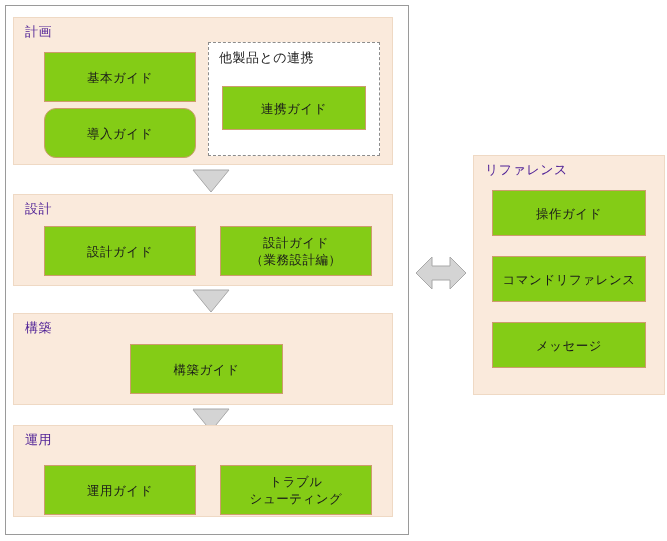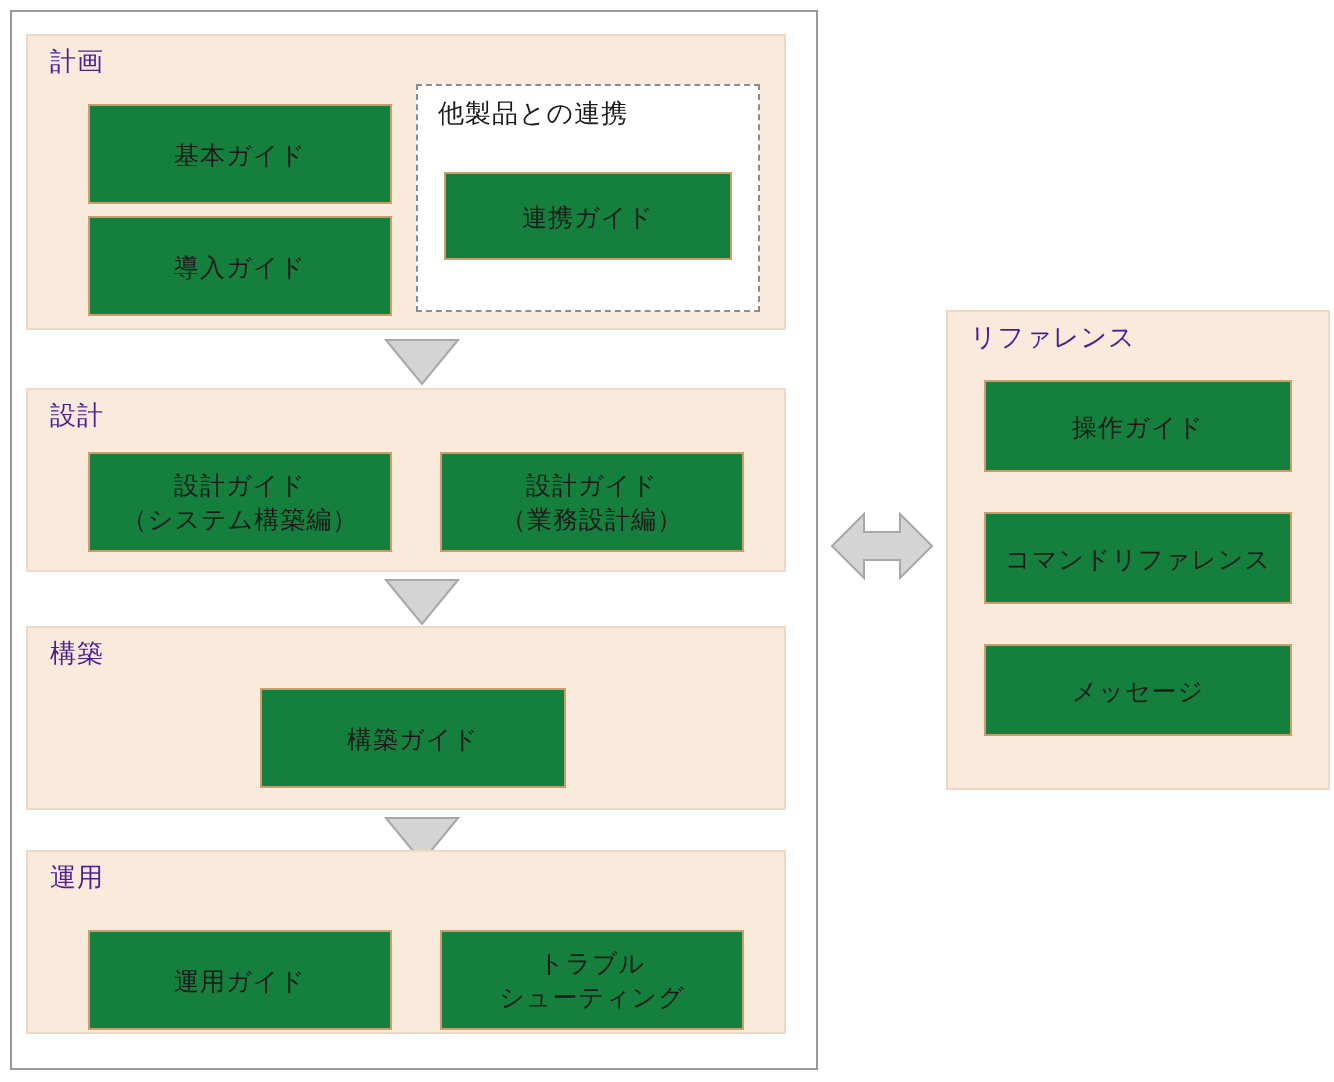--- a/index.html
+++ b/index.html
@@ -24,21 +24,21 @@
   }
   .panel-title{
     position:absolute;left:11px;top:6px;
     font-size:13px;line-height:16px;letter-spacing:.5px;
     color:#4c1d95;white-space:nowrap;
   }
 
   
   .doc{
     position:absolute;box-sizing:border-box;
-    background:#15803d;border:1px solid #CD9C6D;
+    background:#84cc16;border:1px solid #CD9C6D;
     display:flex;align-items:center;justify-content:center;
     text-align:center;font-size:12.5px;line-height:17px;
     letter-spacing:.5px;color:#1a1a1a;
   }
   .doc span{display:block;}
 
   
   .subgroup{
     position:absolute;box-sizing:border-box;
     background:#ffffff;border:1px dashed #8c8c8c;
@@ -61,21 +61,21 @@
   <div class="outer-frame"></div>
 
   <div class="panel" style="left:13px;top:17px;width:380px;height:148px;">
     <div class="panel-title">計画</div>
   </div>
 
   <div class="doc" style="left:44px;top:52px;width:152px;height:50px;">
     <span>基本ガイド</span>
   </div>
 
-  <div class="doc" style="left:44px;top:108px;width:152px;height:50px;">
+  <div class="doc" style="left:44px;top:108px;width:152px;height:50px;border-radius:12px;">
     <span>導入ガイド</span>
   </div>
 
   <div class="subgroup" style="left:208px;top:42px;width:172px;height:114px;">
     <div class="subgroup-title">他製品との連携</div>
   </div>
 
   <div class="doc" style="left:222px;top:86px;width:144px;height:44px;">
     <span>連携ガイド</span>
   </div>
@@ -84,21 +84,20 @@
     <polygon points="1,1 37,1 19,23" fill="#D4D4D4" stroke="#A8A8A8" stroke-width="1"></polygon>
   </svg>
 
   <div class="panel" style="left:13px;top:194px;width:380px;height:92px;">
     <div class="panel-title">設計</div>
   </div>
 
   <div class="doc" style="left:44px;top:226px;width:152px;height:50px;">
     <div>
       <span>設計ガイド</span>
-      <span>（システム構築編）</span>
     </div>
   </div>
 
   <div class="doc" style="left:220px;top:226px;width:152px;height:50px;">
     <div>
       <span>設計ガイド</span>
       <span>（業務設計編）</span>
     </div>
   </div>
 

